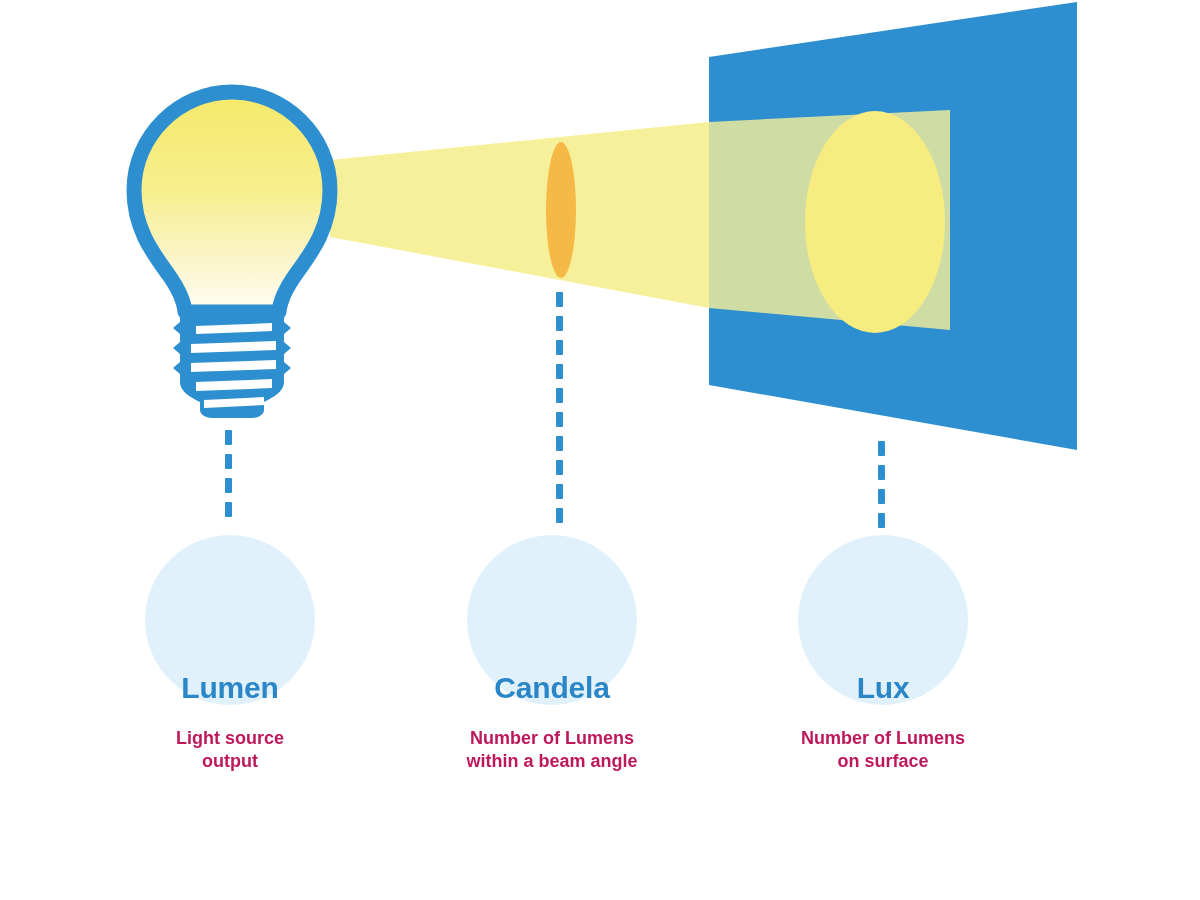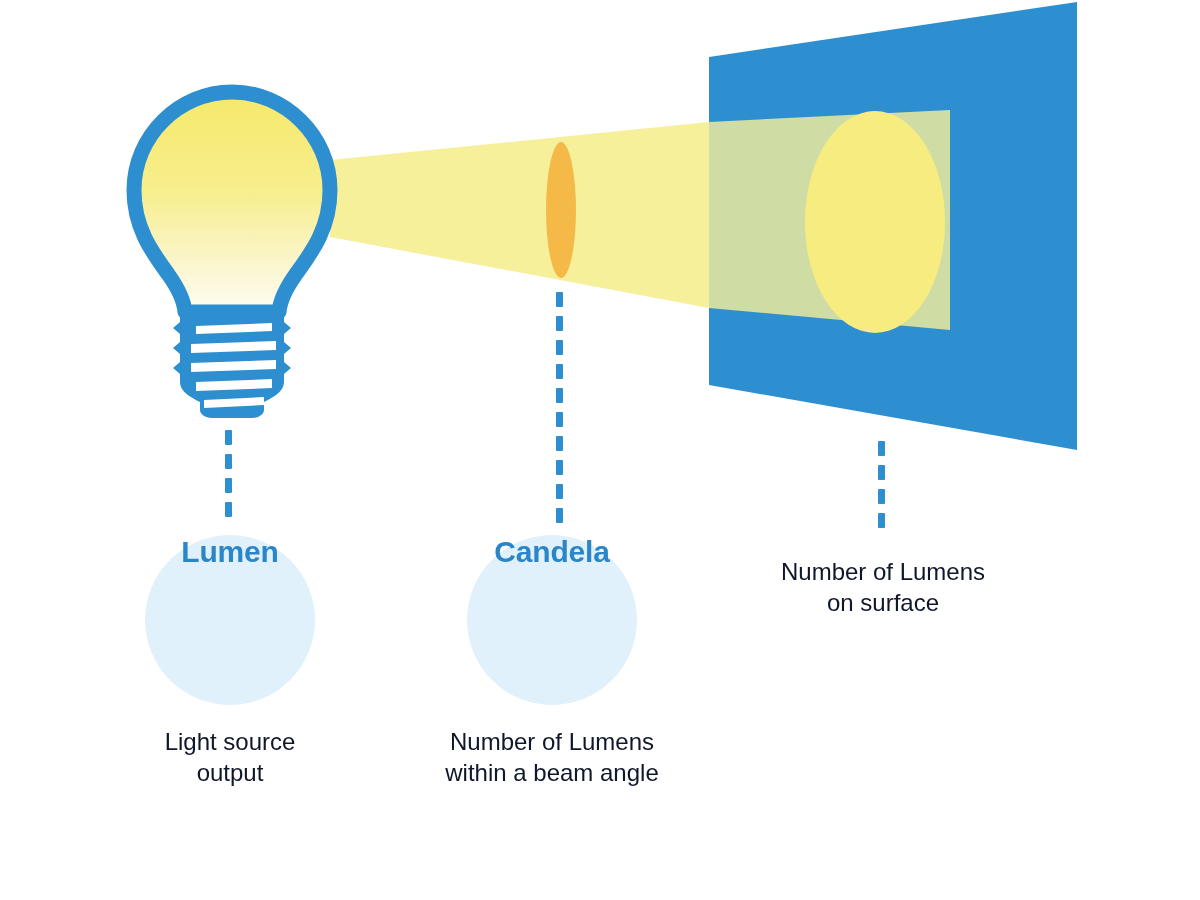--- a/index.html
+++ b/index.html
@@ -32,35 +32,35 @@
     width: 320px;
     text-align: center;
   }
   .legend-circle {
     width: 170px;
     height: 170px;
     border-radius: 50%;
     background: #E1F1FB;
     margin: 0 auto;
     display: flex;
-    align-items: flex-start;
+    align-items: flex-end;
     justify-content: center;
   }
   .legend-title {
     color: #2B86C8;
     font-size: 30px;
     font-weight: bold;
     letter-spacing: -0.2px;
   }
   .legend-caption {
     margin-top: 22px;
-    color: #0f172a;
-    font-size: 24px;
+    color: #be185d;
+    font-size: 18px;
     line-height: 1.28;
-    font-weight: normal;
+    font-weight: bold;
     white-space: pre-line;
   }
   #group-lumen  { left: 70px;  top: 535px; }
   #group-candela{ left: 392px; top: 535px; }
   #group-lux    { left: 723px; top: 535px; }
 </style>
 </head>
 <body>
 
 <div id="stage">
@@ -166,17 +166,20 @@
 
   <div class="legend-group" id="group-candela">
     <div class="legend-circle">
       <span class="legend-title">Candela</span>
     </div>
     <div class="legend-caption">Number of Lumens
 within a beam angle</div>
   </div>
 
   <div class="legend-group" id="group-lux">
+    <div class="legend-circle">
+      <span class="legend-title">Lux</span>
+    </div>
     <div class="legend-caption">Number of Lumens
 on surface</div>
   </div>
 
 </div>
 
 </body></html>

